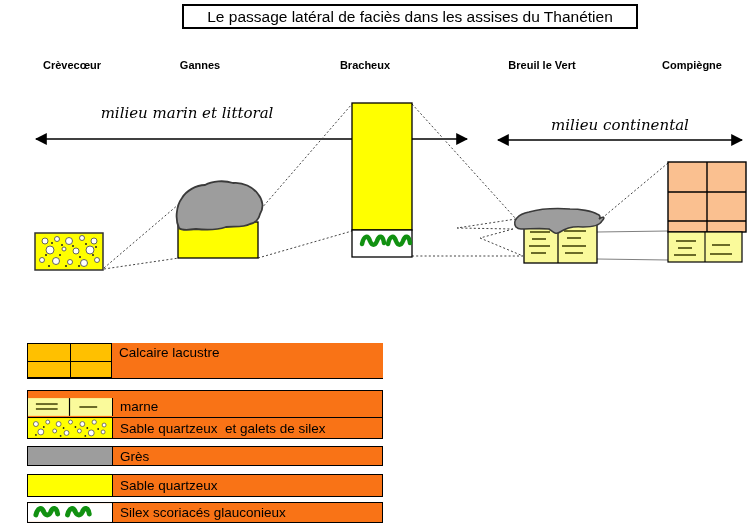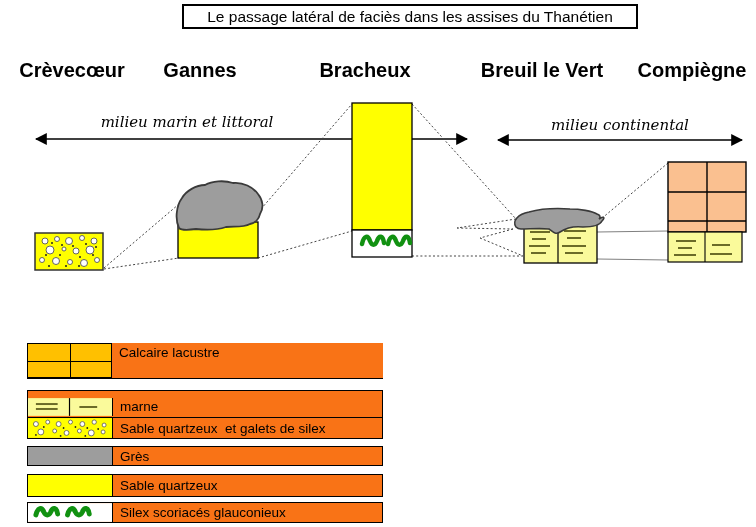--- a/index.html
+++ b/index.html
@@ -1,21 +1,21 @@
 <!DOCTYPE html>
 <html><head>
 <meta charset="utf-8">
 <style>
   html,body{margin:0;padding:0;background:#fff;}
   .canvas{position:relative;width:756px;height:527px;background:#fff;overflow:hidden;
           font-family:"Liberation Sans",sans-serif;color:#000;}
   .title-box{position:absolute;left:182px;top:4px;width:452px;height:21px;
              border:2px solid #000;text-align:center;line-height:21px;font-size:15.5px;}
   .loc-label{position:absolute;top:59px;transform:translateX(-50%);
-             font-weight:bold;font-size:20px;white-space:nowrap;}
+             font-weight:bold;font-size:11px;white-space:nowrap;}
   .env-label{position:absolute;transform:translateX(-50%);
              font-family:"DejaVu Serif",serif;font-style:italic;font-size:15px;white-space:nowrap;}
   .diagram-svg{position:absolute;left:0;top:0;}
   
   .legend-row{position:absolute;left:27px;width:356px;display:flex;align-items:center;
               border:1px solid #000;background:#f97316;box-sizing:border-box;}
   .legend-row.no-box{border:none;border-bottom:1px solid #000;align-items:flex-start;}
   .legend-label{font-size:13.5px;padding-left:7px;white-space:pre;}
   .swatch{flex:0 0 auto;box-sizing:border-box;}
   .cl-grid{position:relative;width:85px;height:35px;background:#FFC000;border:1.5px solid #000;}
@@ -29,21 +29,21 @@
 <div class="canvas">
 
   <div class="title-box">Le passage latéral de faciès dans les assises du Thanétien</div>
 
   <div class="loc-label" style="left:72px">Crèvecœur</div>
   <div class="loc-label" style="left:200px">Gannes</div>
   <div class="loc-label" style="left:365px">Bracheux</div>
   <div class="loc-label" style="left:542px">Breuil le Vert</div>
   <div class="loc-label" style="left:692px">Compiègne</div>
 
-  <div class="env-label" style="left:187px;top:113px">milieu marin et littoral</div>
+  <div class="env-label" style="left:187px;top:104px">milieu marin et littoral</div>
   <div class="env-label" style="left:620px;top:116px">milieu continental</div>
 
   <svg class="diagram-svg" width="756" height="340" viewBox="0 0 756 340">
     <defs>
       <marker id="ah" viewBox="0 0 10 10" refX="9" refY="5" markerWidth="8" markerHeight="8" orient="auto-start-reverse">
         <path d="M0,0 L10,5 L0,10 z" fill="#000"></path>
       </marker>
     </defs>
 
     <g>

